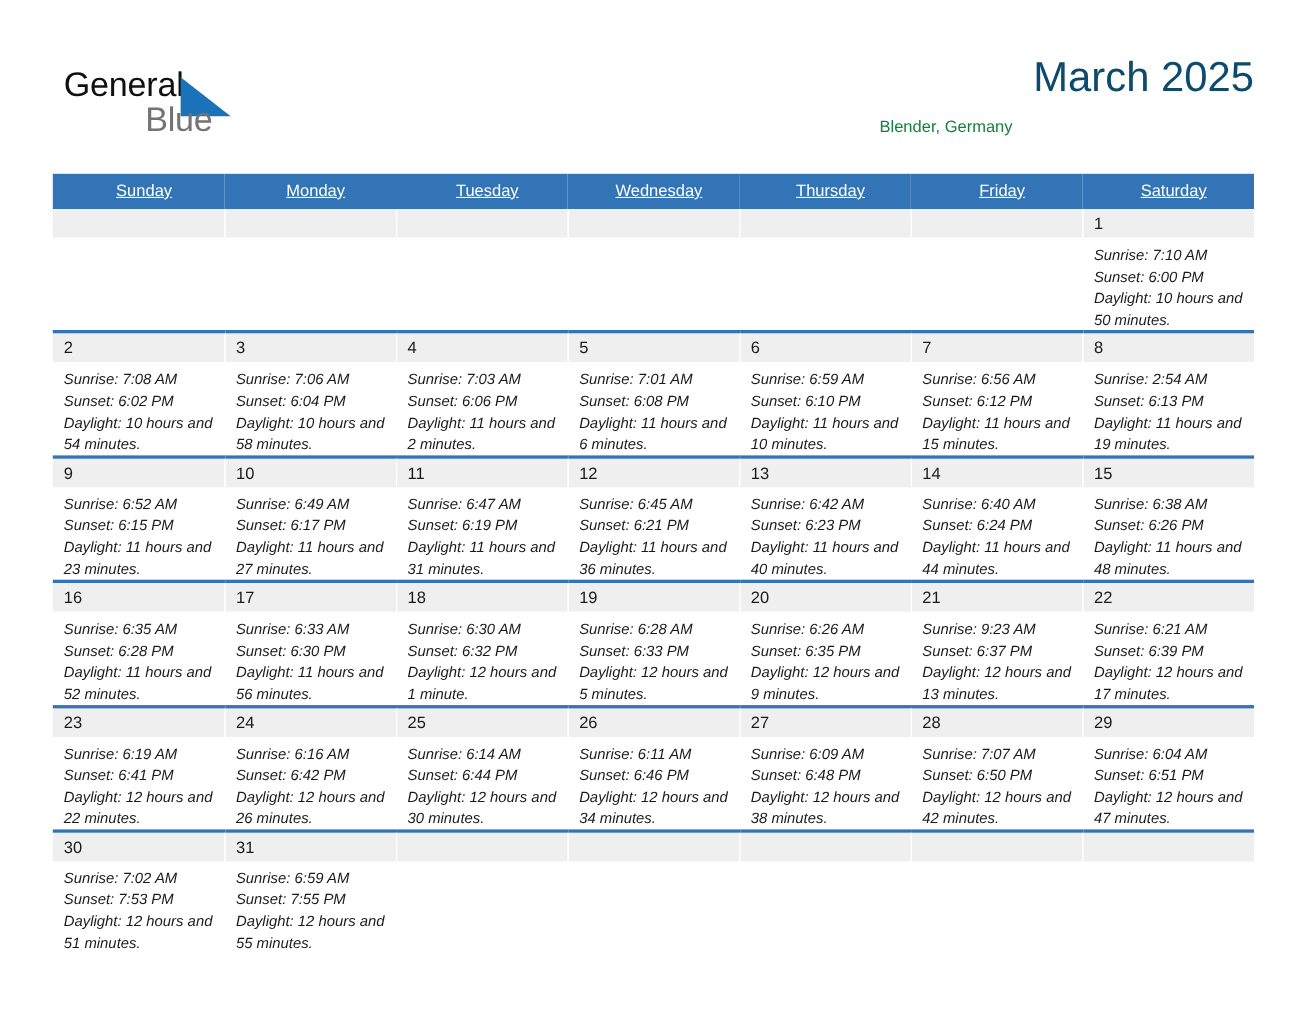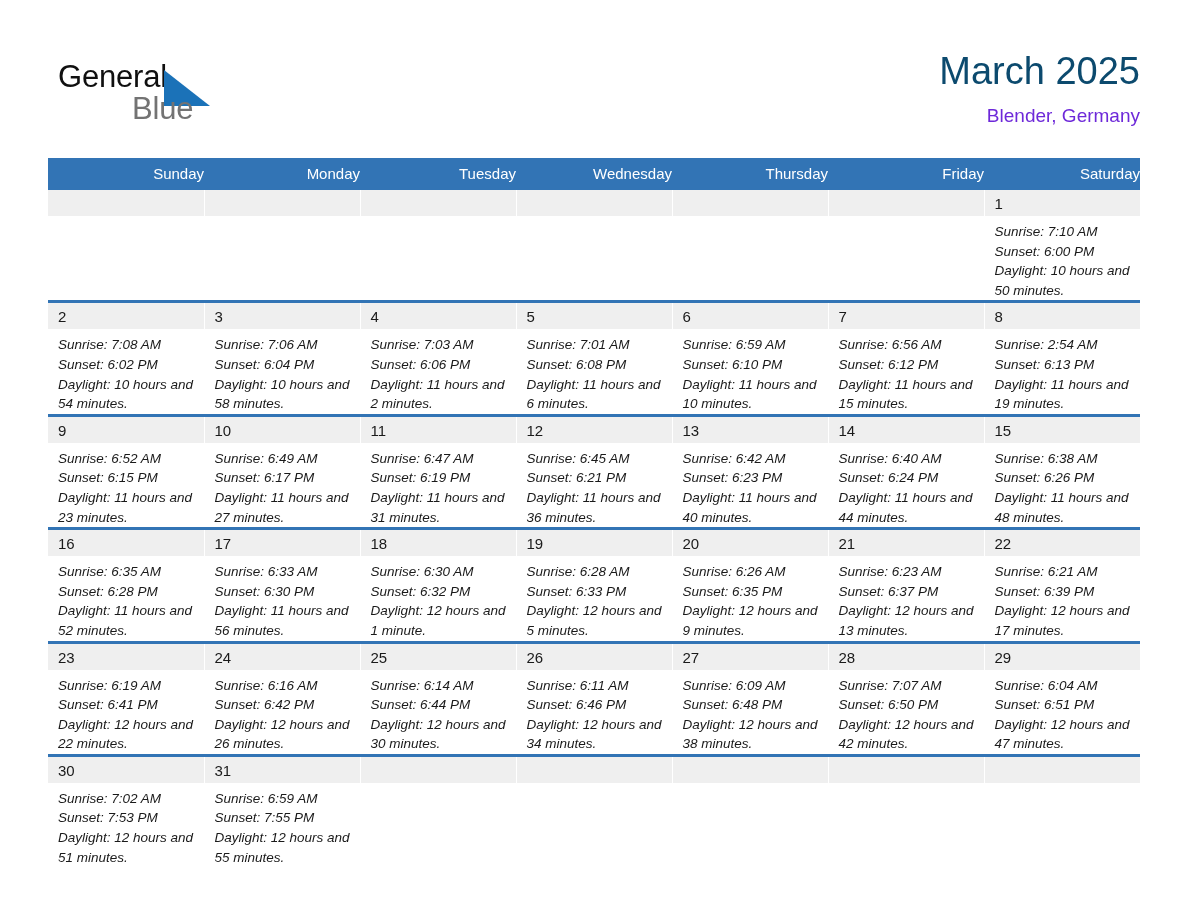--- a/index.html
+++ b/index.html
@@ -76,47 +76,49 @@
   }
   .cal-title {
     font-size: 38px;
     font-weight: 400;
     color: #0c4a6e;
     line-height: 46px;
     letter-spacing: 0px;
   }
   .cal-subtitle {
     margin-top: 8px;
-    font-size: 19px;
+    font-size: 15px;
     font-weight: 400;
-    color: #6d28d9;
+    color: #15803d;
     line-height: 28px;
+    text-align: center;
   }
 
   
   .cal {
     position: absolute;
     left: 48px;
     top: 158px;
     width: 1092px;
     border-collapse: collapse;
     table-layout: fixed;
   }
   .cal col { width: 156px; }
 
   .cal thead th {
     background: #3274b5;
     color: #ffffff;
     font-size: 15px;
     font-weight: 400;
-    text-align: right;
+    text-align: center;
     padding: 7px 0 8px 10px;
     height: 32px;
     border: none;
     line-height: 17px;
+    text-decoration: underline;
   }
 
   .wk-row > td {
     vertical-align: top;
     padding: 0;
     border-top: 3px solid #3274b5;
     border-left: 1px solid #ffffff;
     height: 109px;
   }
   .wk-row > td:first-child { border-left: none; }
@@ -427,21 +429,21 @@
                 <div>Sunrise: 6:26 AM</div>
                 <div>Sunset: 6:35 PM</div>
                 <div class="daylight">Daylight: 12 hours and 9 minutes.</div>
               </div>
             </div>
           </td>
           <td>
             <div class="cell-inner">
               <div class="daynum">21</div>
               <div class="details">
-                <div>Sunrise: 6:23 AM</div>
+                <div>Sunrise: 9:23 AM</div>
                 <div>Sunset: 6:37 PM</div>
                 <div class="daylight">Daylight: 12 hours and 13 minutes.</div>
               </div>
             </div>
           </td>
           <td>
             <div class="cell-inner">
               <div class="daynum">22</div>
               <div class="details">
                 <div>Sunrise: 6:21 AM</div>

